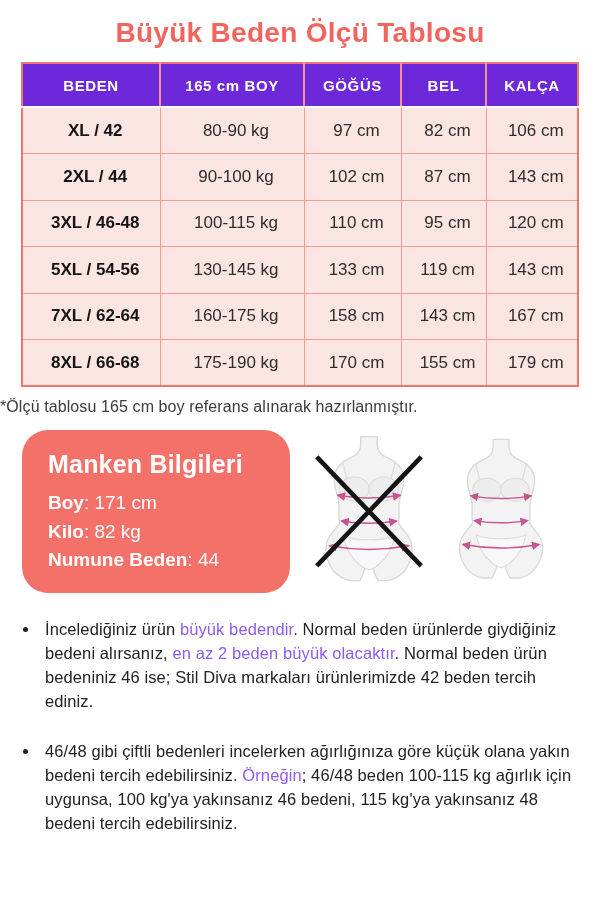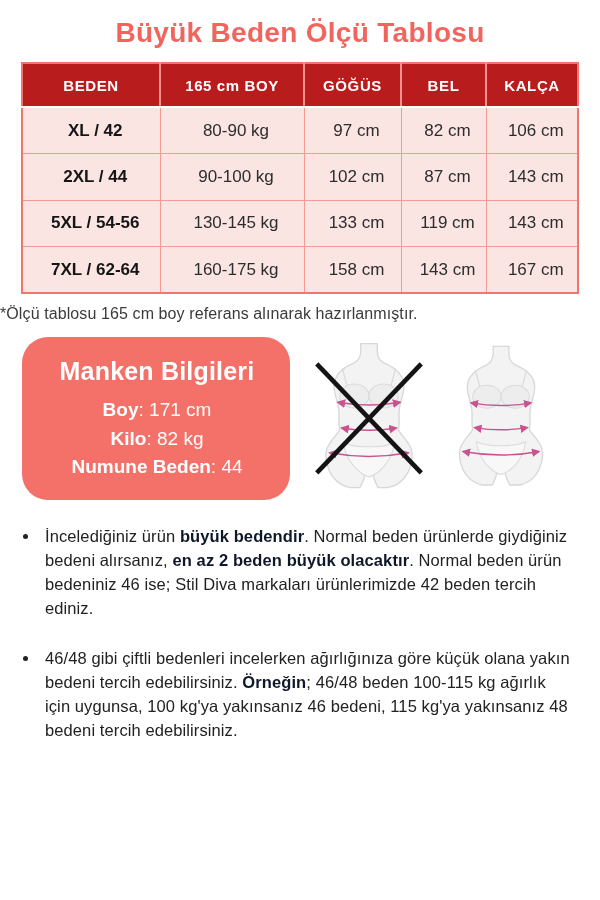--- a/index.html
+++ b/index.html
@@ -23,21 +23,21 @@
   }
 
   table.size-table {
     border-collapse: collapse;
     table-layout: fixed;
     width: 556px;
     margin: 13px auto 0 auto;
     border: 2px solid #F0756E;
   }
   .size-table thead th {
-    background: #b91c1c;
+    background: #6d28d9;
     color: #ffffff;
     font-size: 15px;
     font-weight: 700;
     letter-spacing: 0.6px;
     height: 44px;
     text-align: center;
     border-left: 2px solid #F7928C;
     border-bottom: 2px solid #ffffff;
   }
   .size-table thead th:first-child { border-left: none; }
@@ -65,21 +65,20 @@
     margin-top: 11px;
     font-size: 16px;
     color: #3b3b3b;
     letter-spacing: 0.1px;
   }
 
   .bottom-section {
     margin: 14px 22px 0 22px;
     display: flex;
     align-items: stretch;
-    text-align: center;
   }
   .model-card {
     width: 268px;
     min-height: 147px;
     background: #F4716A;
     border-radius: 26px;
     padding: 20px 24px 18px 26px;
     color: #ffffff;
   }
   .model-card .card-title {
@@ -111,21 +110,21 @@
   }
   .bullets li {
     font-size: 16.5px;
     line-height: 1.47;
     color: #222222;
     margin-bottom: 25px;
     padding-left: 5px;
     max-width: 532px;
     letter-spacing: 0.1px;
   }
-  .bullets li b { font-weight: 700; color: #0f172a; }
+  .bullets li b { font-weight: 400; color: #8b5cf6; }
 </style>
 </head>
 <body>
 
 <div class="page">
 
   <div class="title">Büyük Beden Ölçü Tablosu</div>
 
   <table class="size-table">
     <colgroup>
@@ -153,32 +152,46 @@
           <td>106 cm</td>
         </tr>
         <tr>
           <td>2XL / 44</td>
           <td>90-100 kg</td>
           <td>102 cm</td>
           <td>87 cm</td>
           <td>143 cm</td>
         </tr>
         <tr>
+          <td>3XL / 46-48</td>
+          <td>100-115 kg</td>
+          <td>110 cm</td>
+          <td>95 cm</td>
+          <td>120 cm</td>
+        </tr>
+        <tr>
           <td>5XL / 54-56</td>
           <td>130-145 kg</td>
           <td>133 cm</td>
           <td>119 cm</td>
           <td>143 cm</td>
         </tr>
         <tr>
           <td>7XL / 62-64</td>
           <td>160-175 kg</td>
           <td>158 cm</td>
           <td>143 cm</td>
           <td>167 cm</td>
+        </tr>
+        <tr>
+          <td>8XL / 66-68</td>
+          <td>175-190 kg</td>
+          <td>170 cm</td>
+          <td>155 cm</td>
+          <td>179 cm</td>
         </tr>
       </tbody>
   </table>
 
   <div class="footnote">*Ölçü tablosu 165 cm boy referans alınarak hazırlanmıştır.</div>
 
   <div class="bottom-section">
 
     <div class="model-card">
       <div class="card-title">Manken Bilgileri</div>

